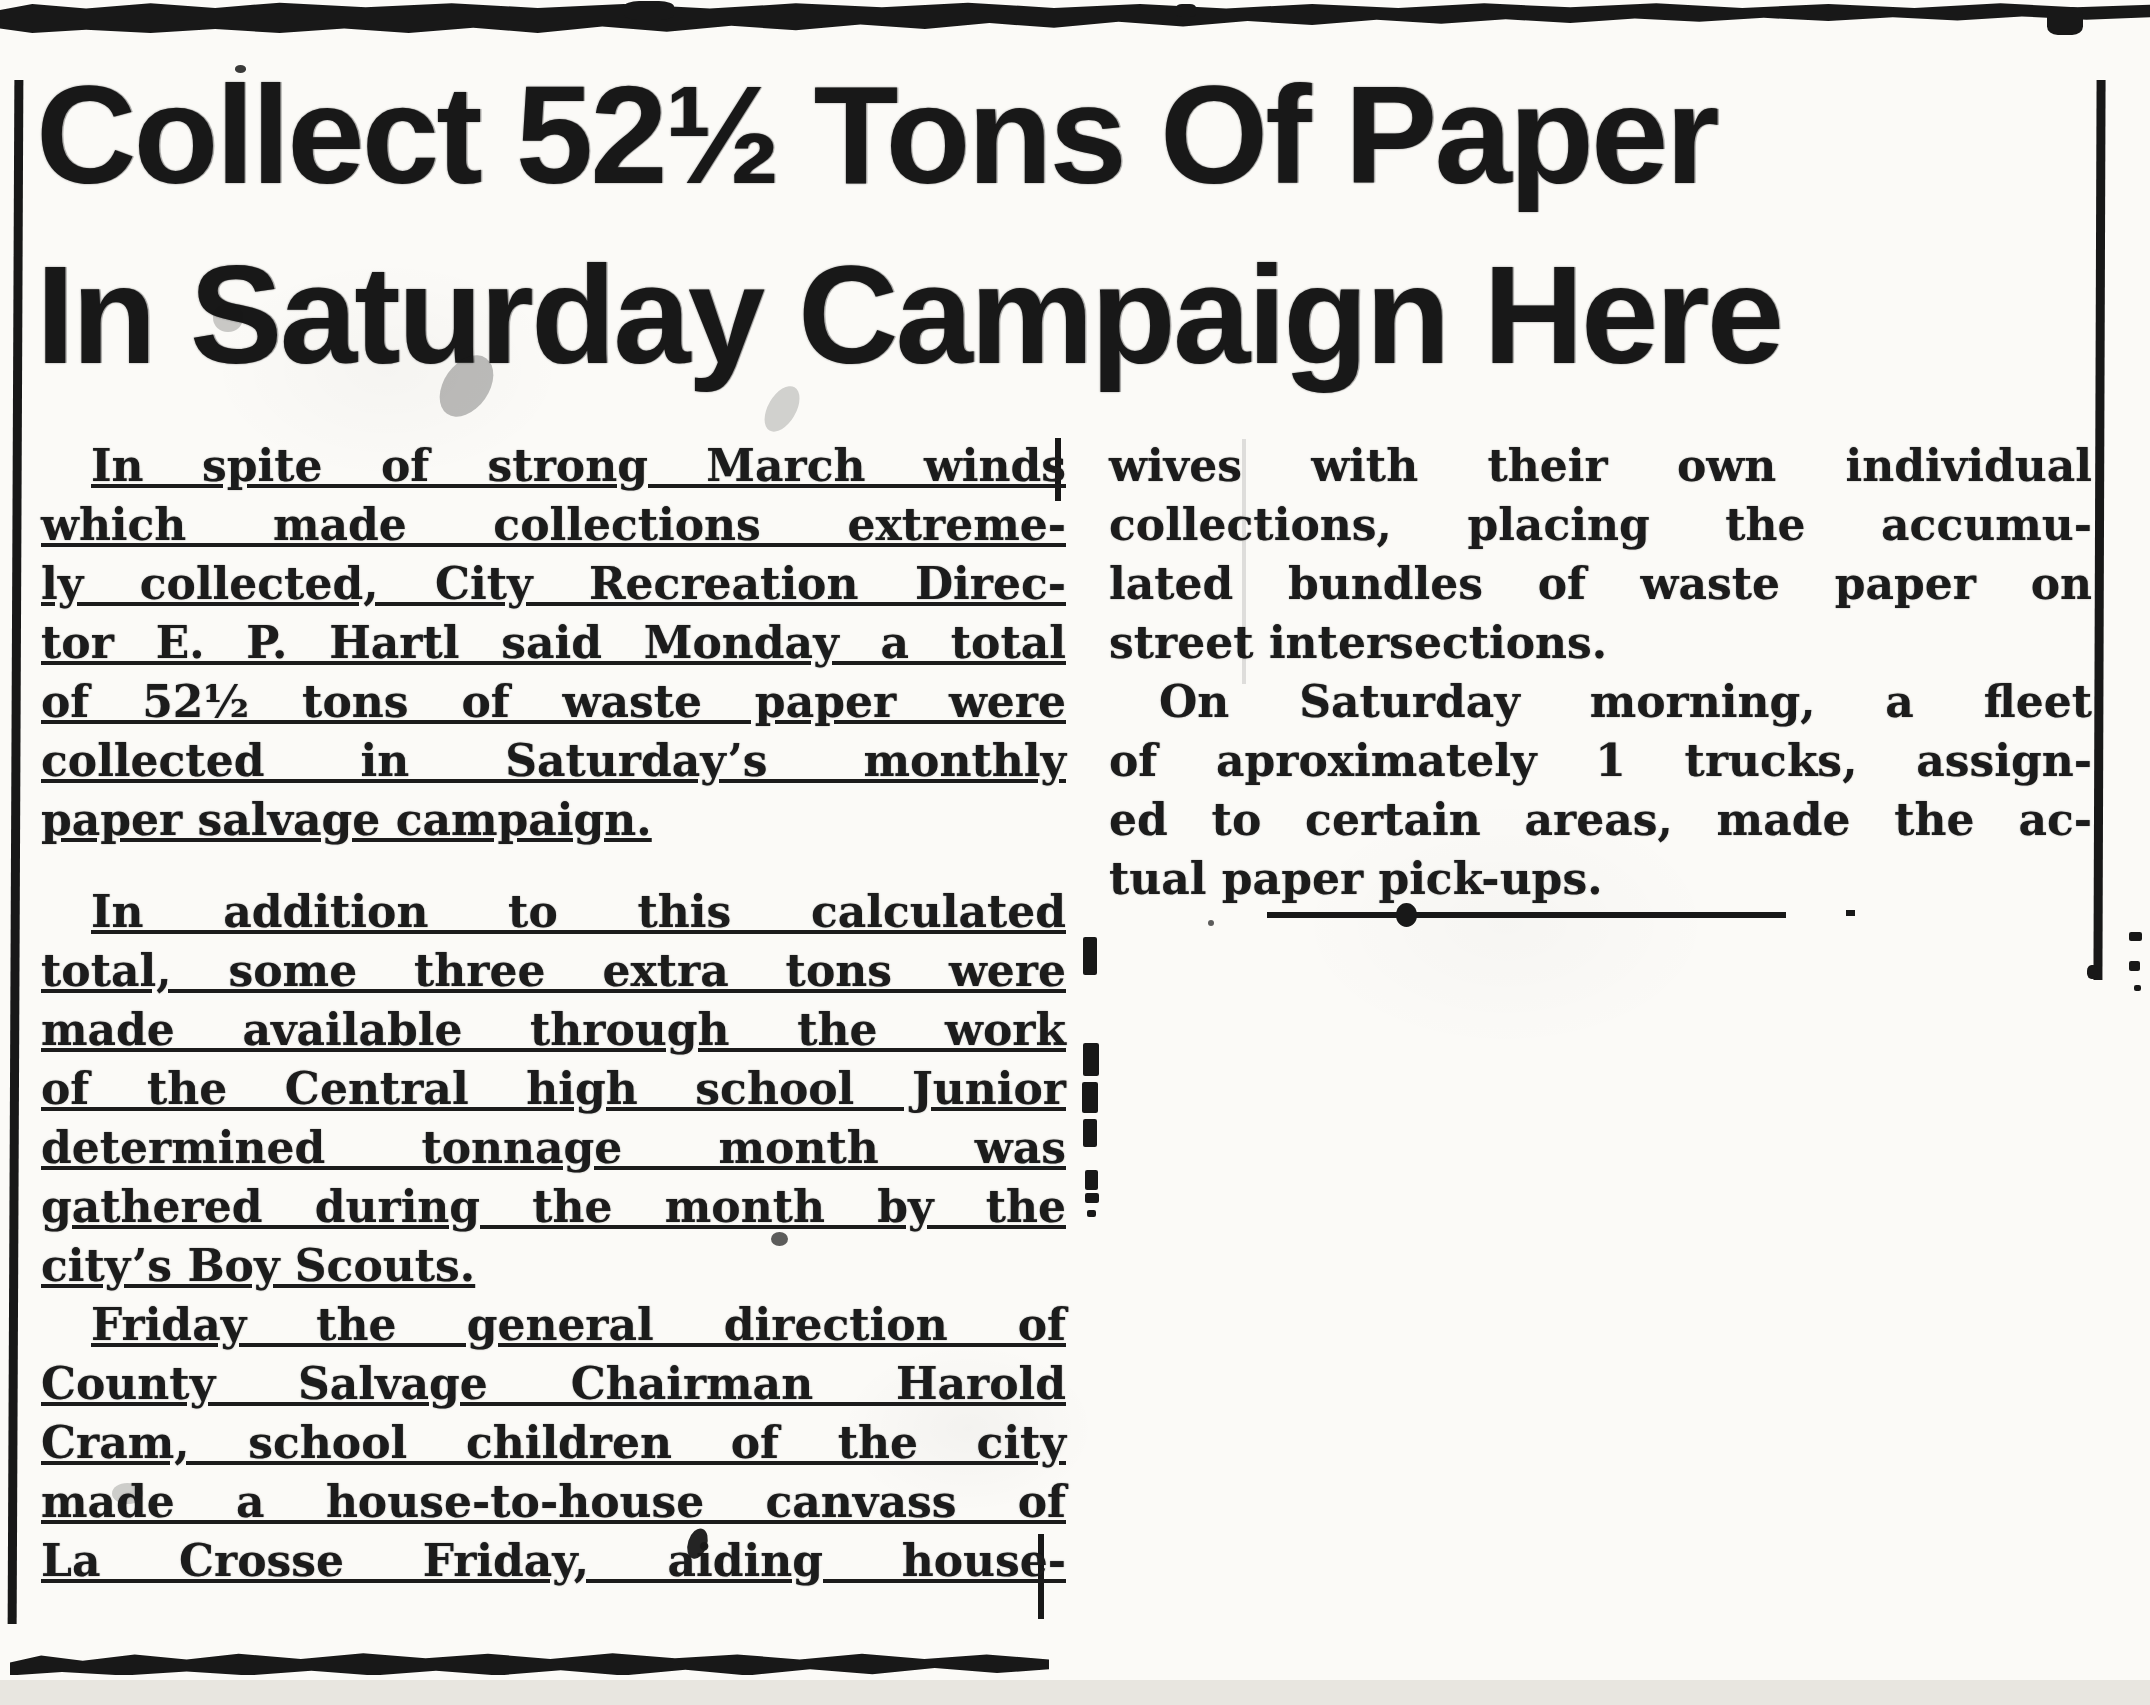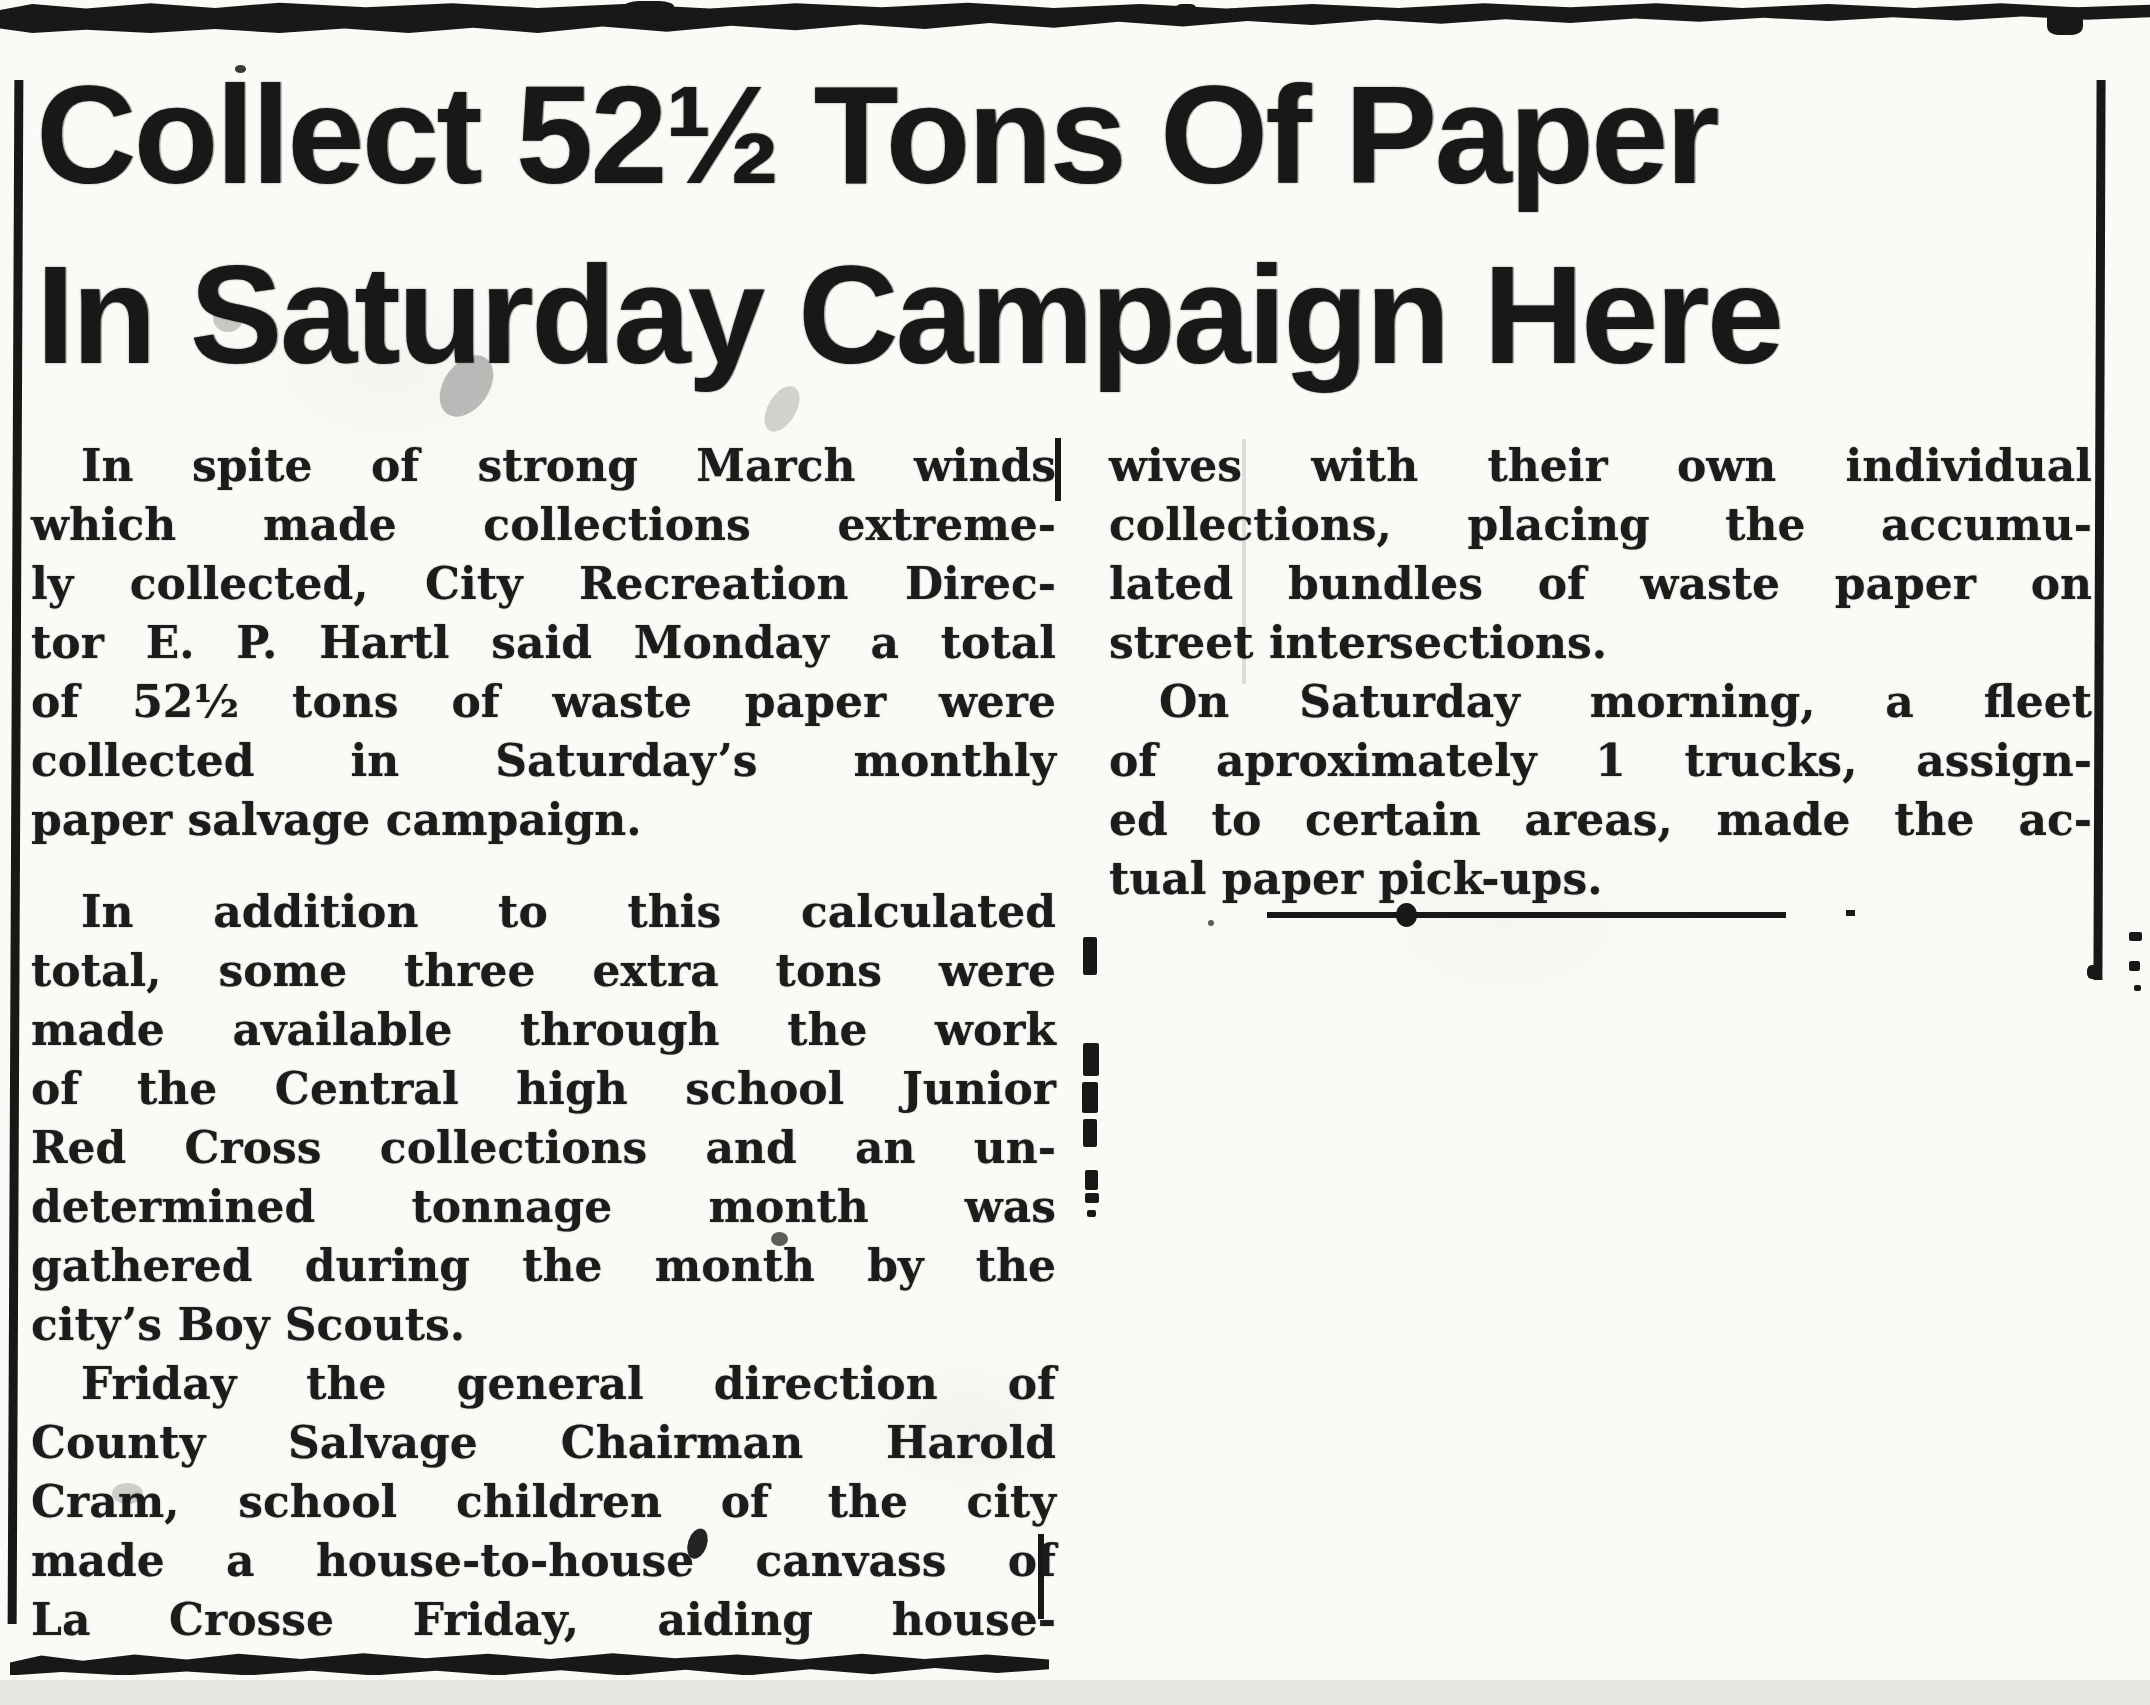--- a/index.html
+++ b/index.html
@@ -35,21 +35,21 @@
     font-family:"Liberation Sans", sans-serif; font-weight:700;
     font-size:139px; line-height:180px; letter-spacing:-2.8px; white-space:nowrap;
     text-shadow:0 0 2.1px rgba(10,10,10,0.45), 1.4px 0 0 rgba(10,10,10,0.25);
   }
   
   .col {
     position:absolute; top:436px; color:#1c1c1c;
     font-size:44px; font-weight:700; line-height:59px;
     text-shadow:0 0 1.4px rgba(20,20,20,0.5);
   }
-  .col.left  { left:31px;   width:1025px; }
+  .col.left  { left:41px;   width:1025px;text-decoration:underline; }
   .col.right { left:1109px; width:983px; }
   .ln { margin:0; height:59px; text-align:justify; text-align-last:justify; }
   .ln.last { text-align-last:left; }
   .ln.indent { text-indent:50px; }
   .ln.gap { margin-top:33px; }
   
   .divider { position:absolute; left:1267px; top:912px; width:519px; height:6.4px; background:var(--ink); }
   .divider-dot { position:absolute; left:129px; top:-9.2px; width:21.3px; height:24px; background:var(--ink); border-radius:50%; }
   .divider-tick { position:absolute; left:1846px; top:910px; width:8.5px; height:5.7px; background:var(--ink); }
   
@@ -87,21 +87,20 @@
     <p class="ln">which made collections extreme-</p>
     <p class="ln">ly collected, City Recreation Direc-</p>
     <p class="ln">tor E. P. Hartl said Monday a total</p>
     <p class="ln">of 52½ tons of waste paper were</p>
     <p class="ln">collected in Saturday’s monthly</p>
     <p class="ln last">paper salvage campaign.</p>
     <p class="ln indent gap">In addition to this calculated</p>
     <p class="ln">total, some three extra tons were</p>
     <p class="ln">made available through the work</p>
     <p class="ln">of the Central high school Junior</p>
-    <p class="ln">Red Cross collections and an un-</p>
     <p class="ln">determined tonnage month was</p>
     <p class="ln">gathered during the month by the</p>
     <p class="ln last">city’s Boy Scouts.</p>
     <p class="ln indent">Friday the general direction of</p>
     <p class="ln">County Salvage Chairman Harold</p>
     <p class="ln">Cram, school children of the city</p>
     <p class="ln">made a house-to-house canvass of</p>
     <p class="ln">La Crosse Friday, aiding house-</p>
   </div>
 

